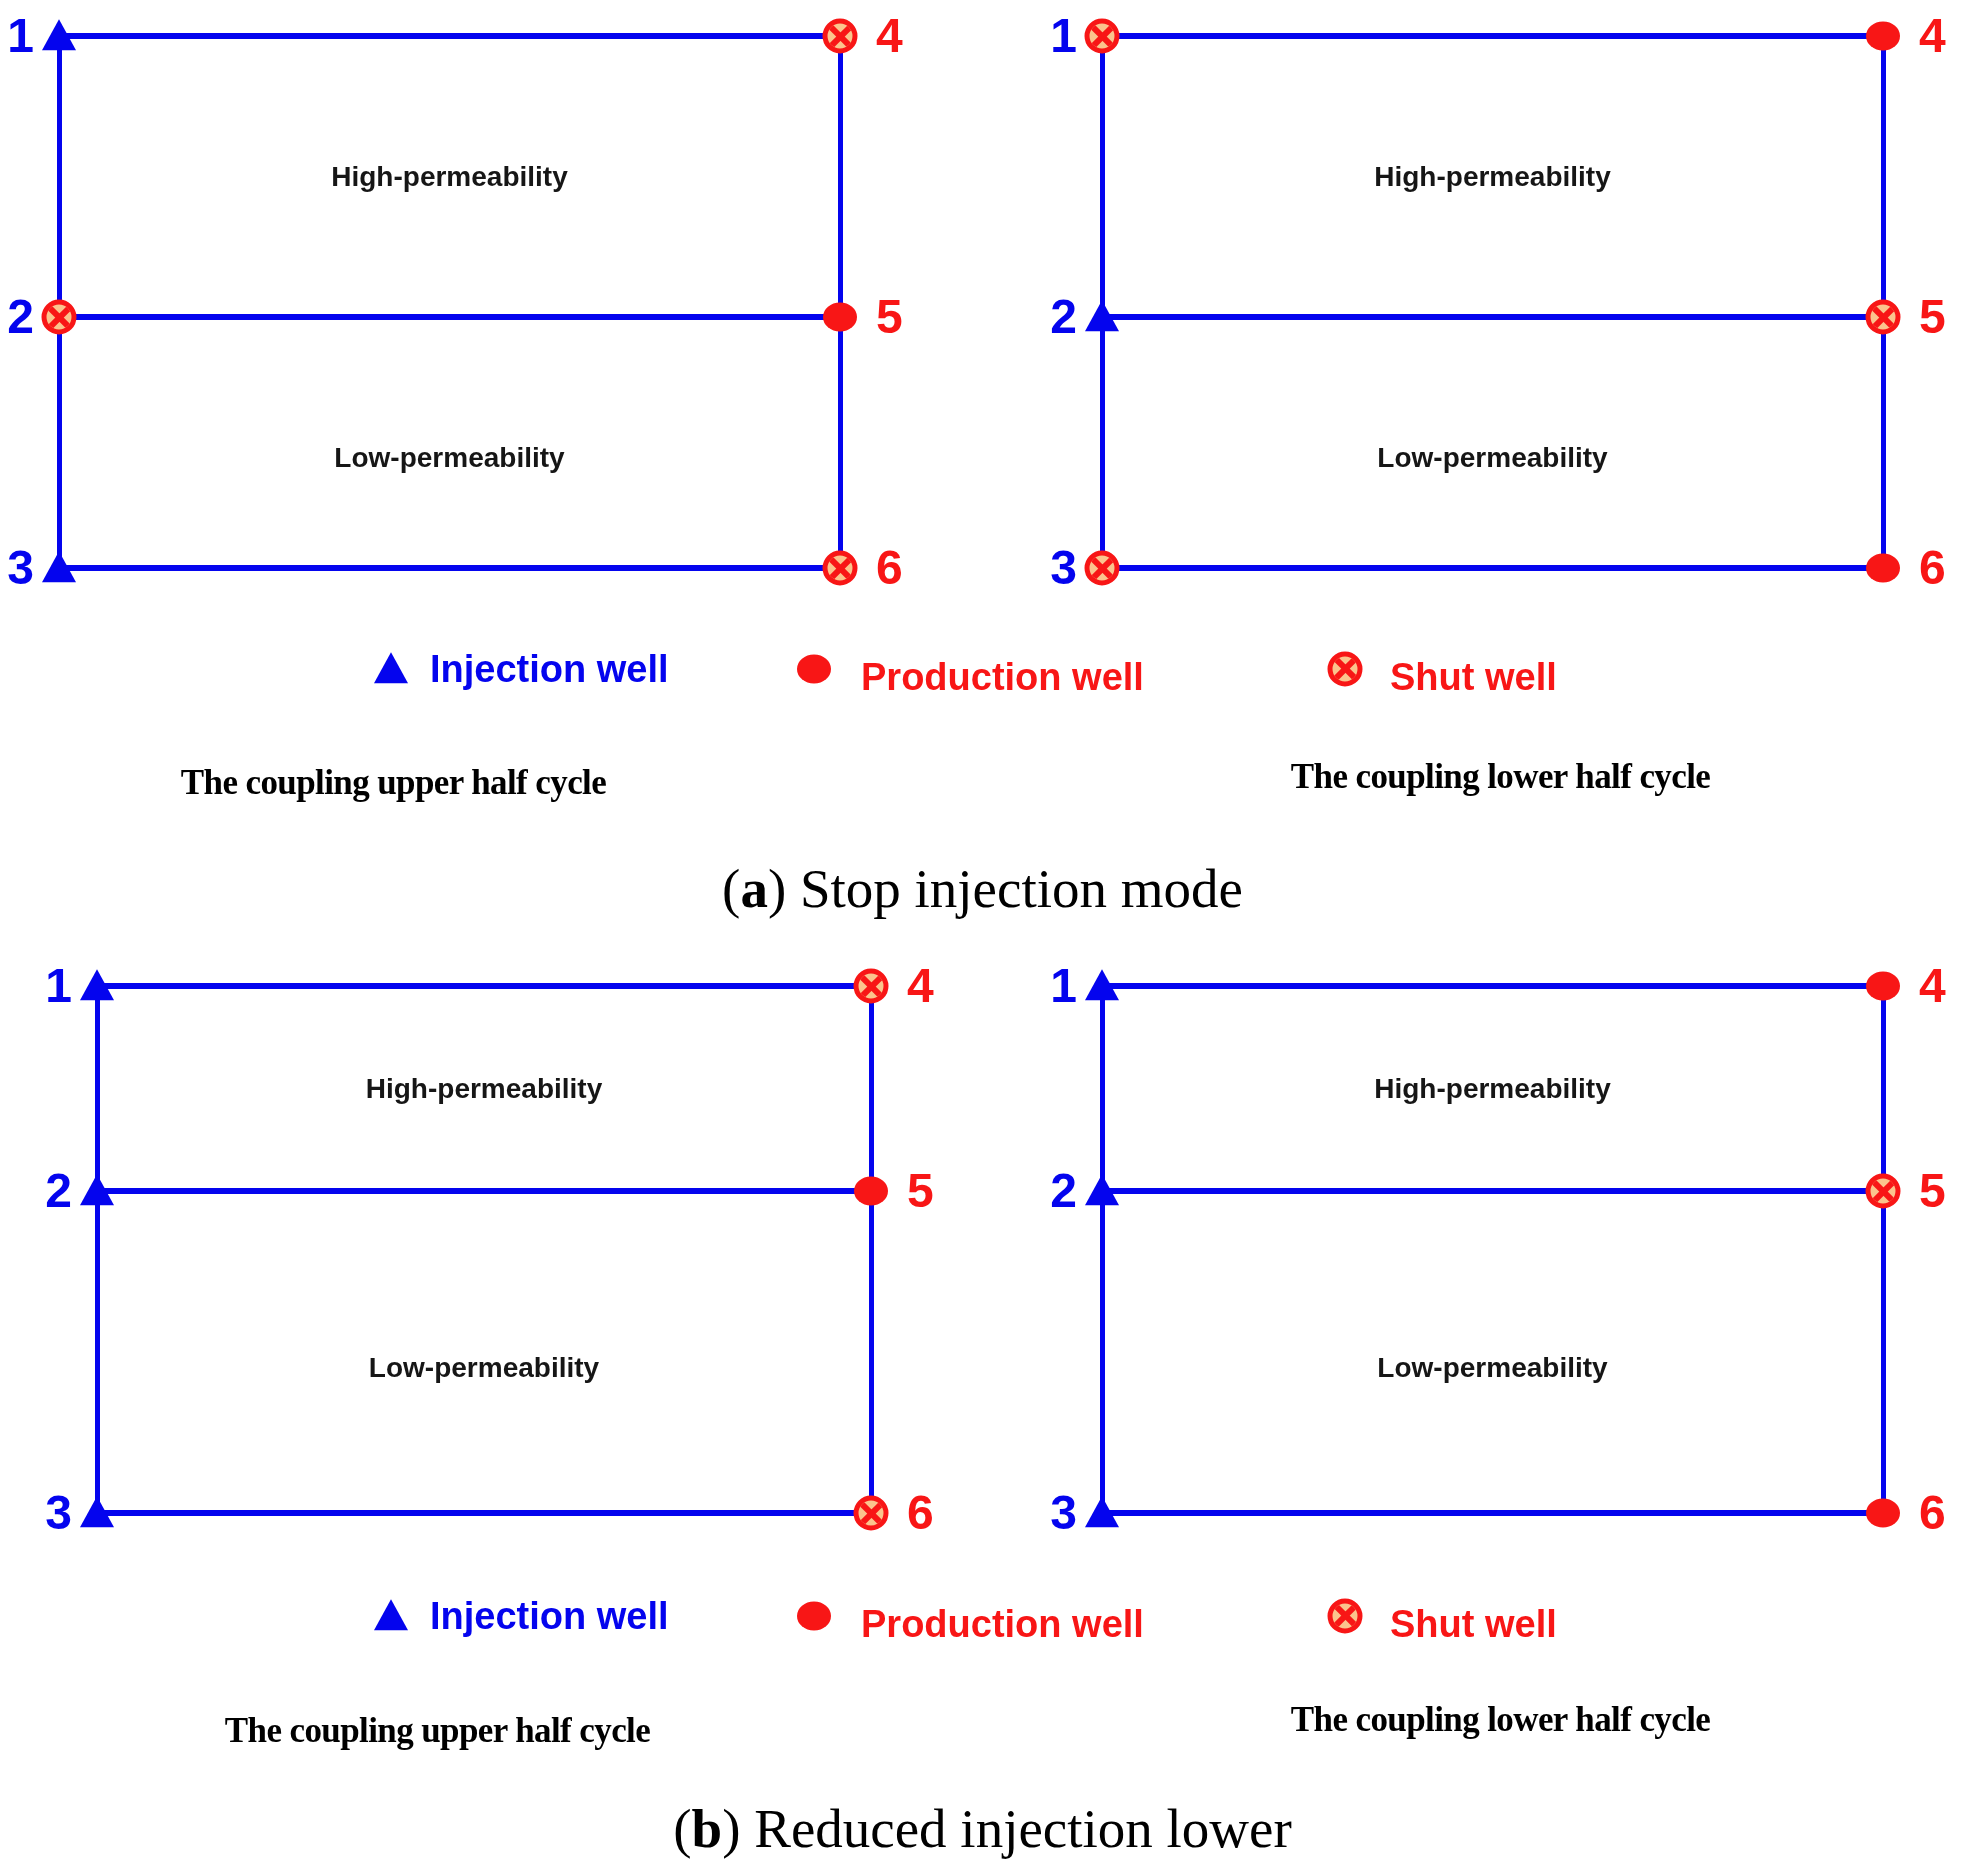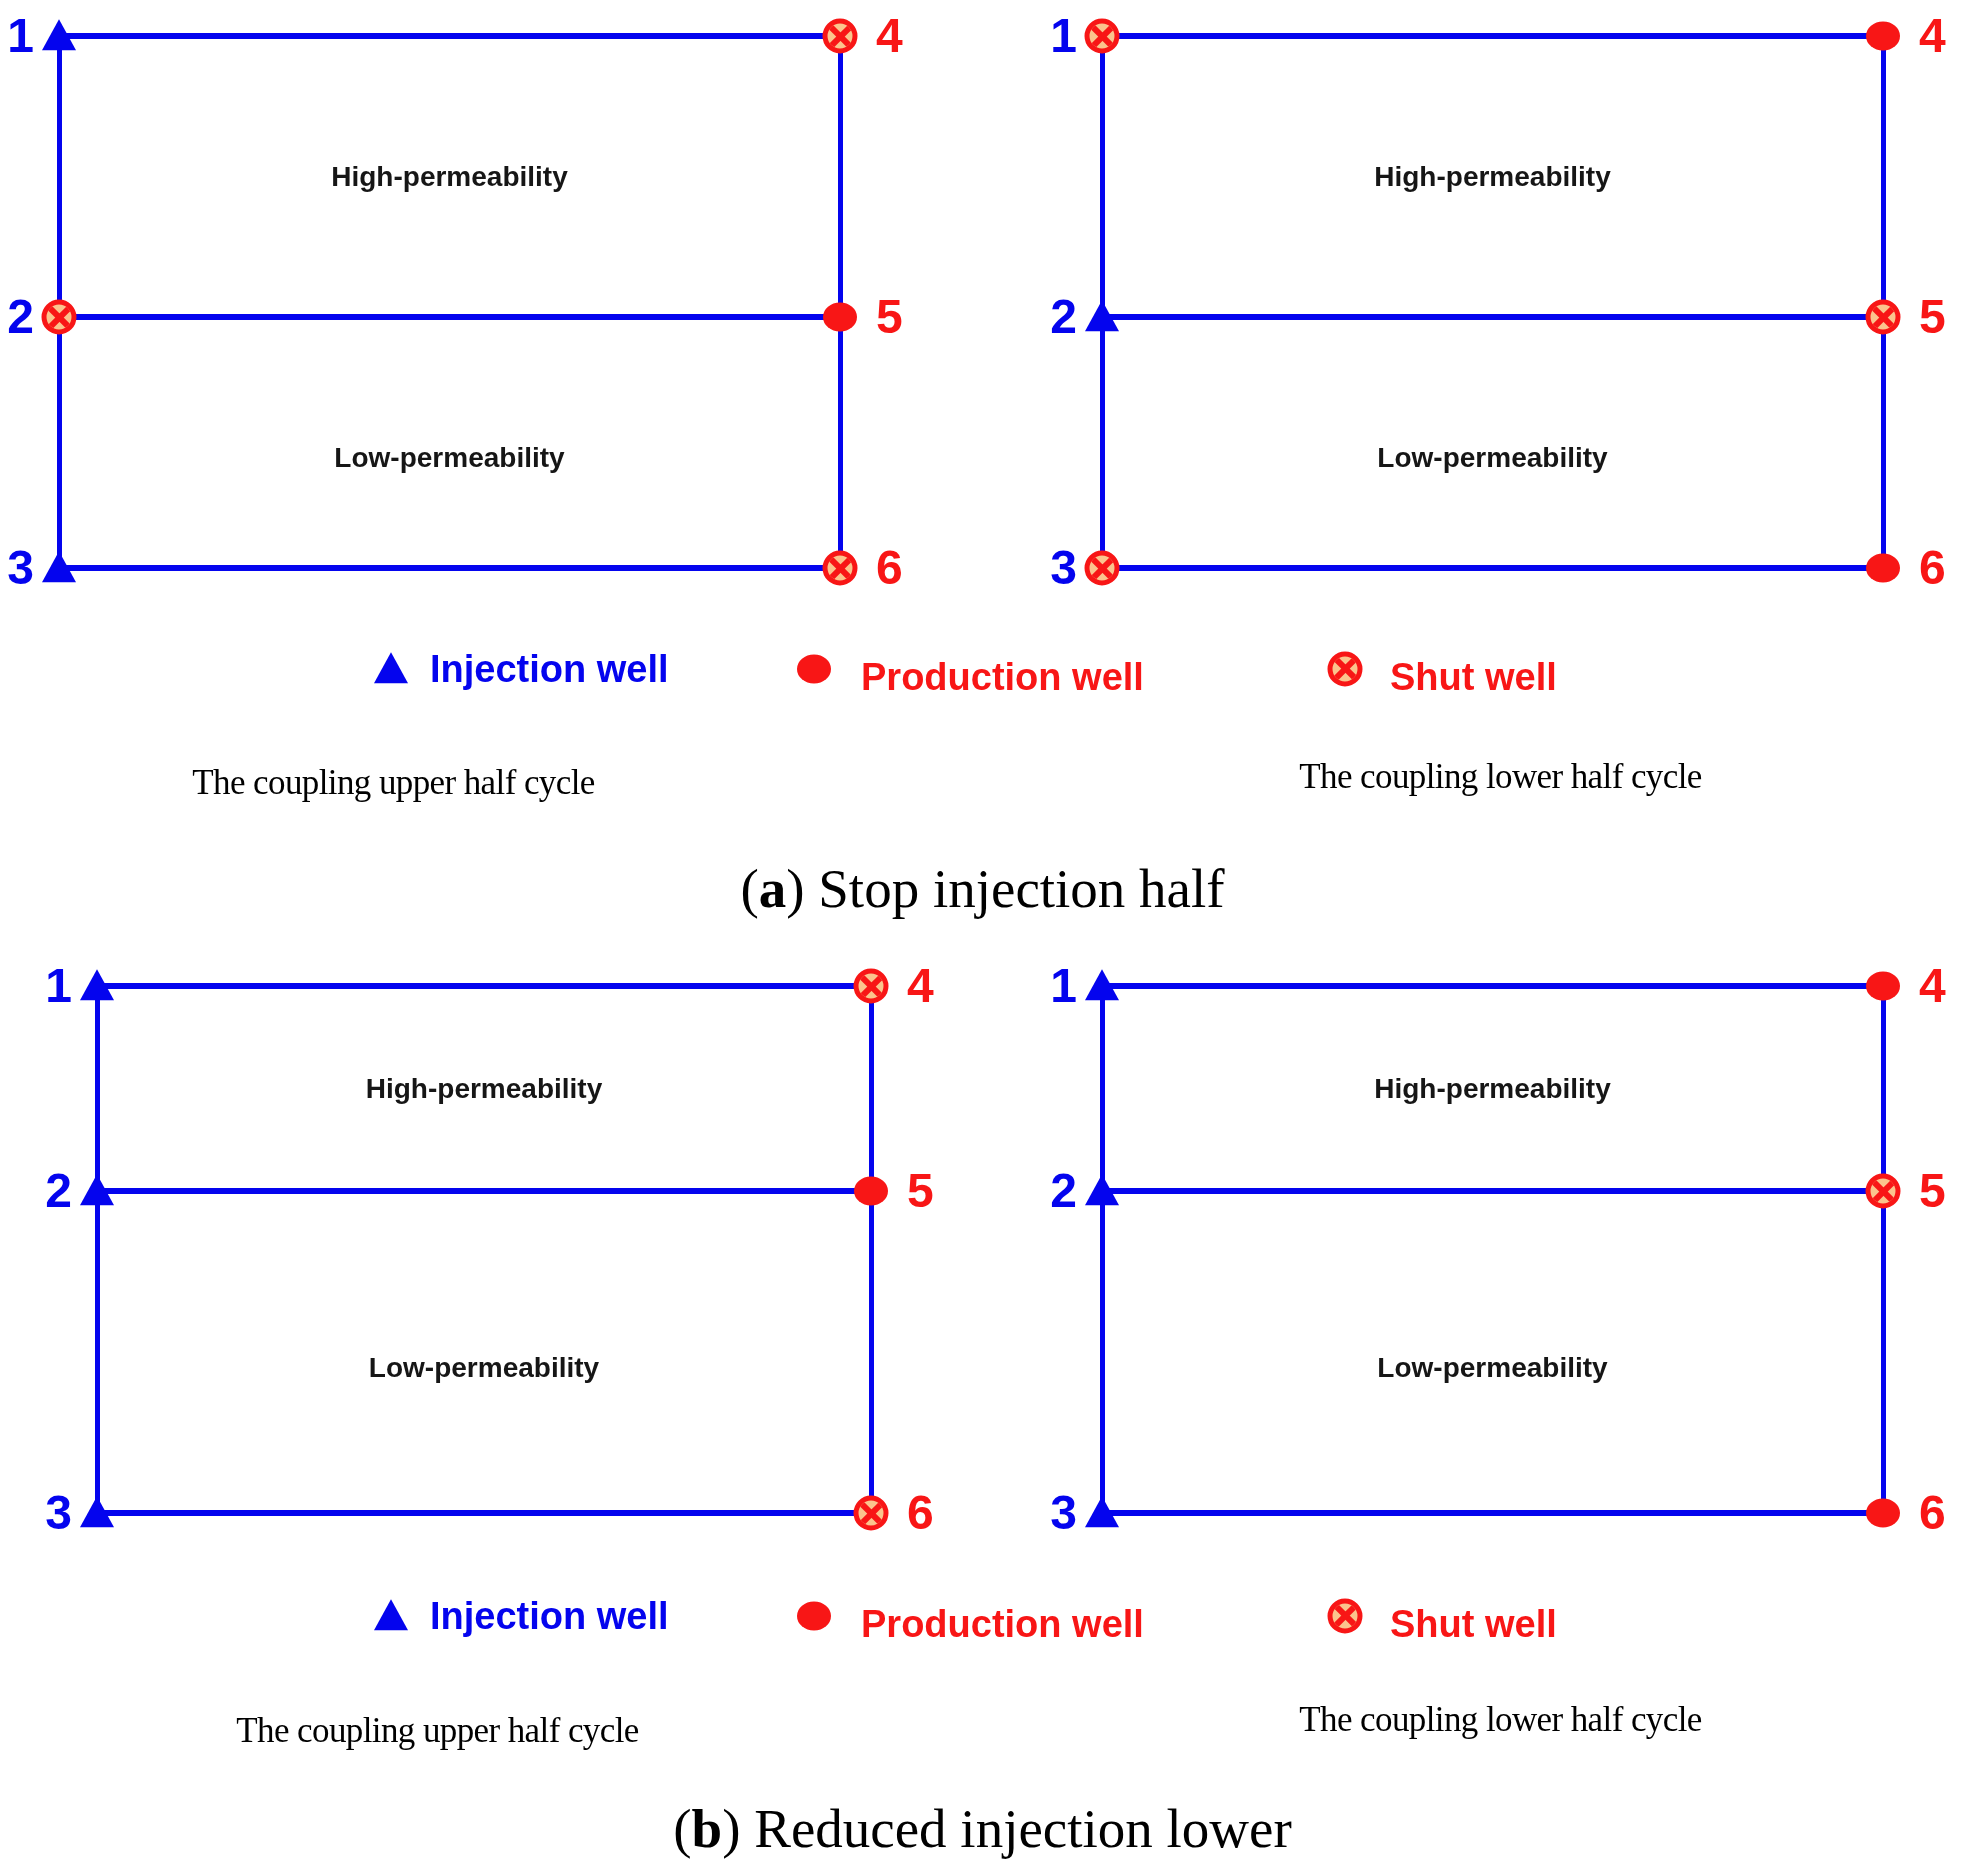--- a/index.html
+++ b/index.html
@@ -56,21 +56,21 @@
   .legend-b{top:1578px;}
   .legend .well{top:50%;}
   .ls-0{left:375px;} .ls-1{left:798px;} .ls-2{left:1329px;}
   .ltext{position:absolute;top:50%;transform:translateY(-50%);
          font-weight:700;font-size:38px;white-space:nowrap;}
   .lt-0{left:414px;} .lt-1{left:845px;} .lt-2{left:1374px;text-align:center;}
   .legend .blue{color:var(--blue,#0404EE);}
   .legend .red{color:var(--red,#F81616);margin-top:8px;}
   
   .caption{position:absolute;text-align:center;line-height:63px;white-space:nowrap;
-           font-family:"Liberation Serif",serif;font-weight:400;font-size:35px;
+           font-family:"Liberation Serif",serif;font-weight:700;font-size:35px;
            letter-spacing:-0.6px;color:#000;}
   .cap-al{left:81px; top:751px;width:625px;}
   .cap-ar{left:1188px;top:745px;width:625px;}
   .cap-bl{left:125px; top:1699px;width:625px;}
   .cap-br{left:1188px;top:1688px;width:625px;}
   .mode-caption{position:absolute;left:0;width:100%;text-align:center;line-height:65px;
            font-family:"Liberation Serif",serif;font-weight:400;font-size:55px;color:#000;
            white-space:nowrap;}
   .mode-a{top:856px;}
   .mode-b{top:1796px;}
@@ -129,21 +129,21 @@
     <div class="well ls-0 injection"></div>
     <div class="ltext lt-0 blue">Injection well</div>
     <div class="well ls-1 production"></div>
     <div class="ltext lt-1 red">Production well</div>
     <div class="well ls-2 shut"></div>
     <div class="ltext lt-2 red">Shut well</div>
   </div>
 
   <div class="caption cap-al">The coupling upper half cycle</div>
   <div class="caption cap-ar">The coupling lower half cycle</div>
-  <div class="mode-caption mode-a"><span>(</span><span class="mode-letter">a</span><span>) Stop injection half</span></div>
+  <div class="mode-caption mode-a"><span>(</span><span class="mode-letter">a</span><span>) Stop injection mode</span></div>
 
   <div class="diagram dia-bl">
     <div class="hline h-top"></div>
     <div class="hline h-mid"></div>
     <div class="hline h-bot"></div>
     <div class="vline v-left"></div>
     <div class="vline v-right"></div>
     <div class="zone zone-high">High-permeability</div>
     <div class="zone zone-low">Low-permeability</div>
     <div class="well pos-l0 injection"></div>

